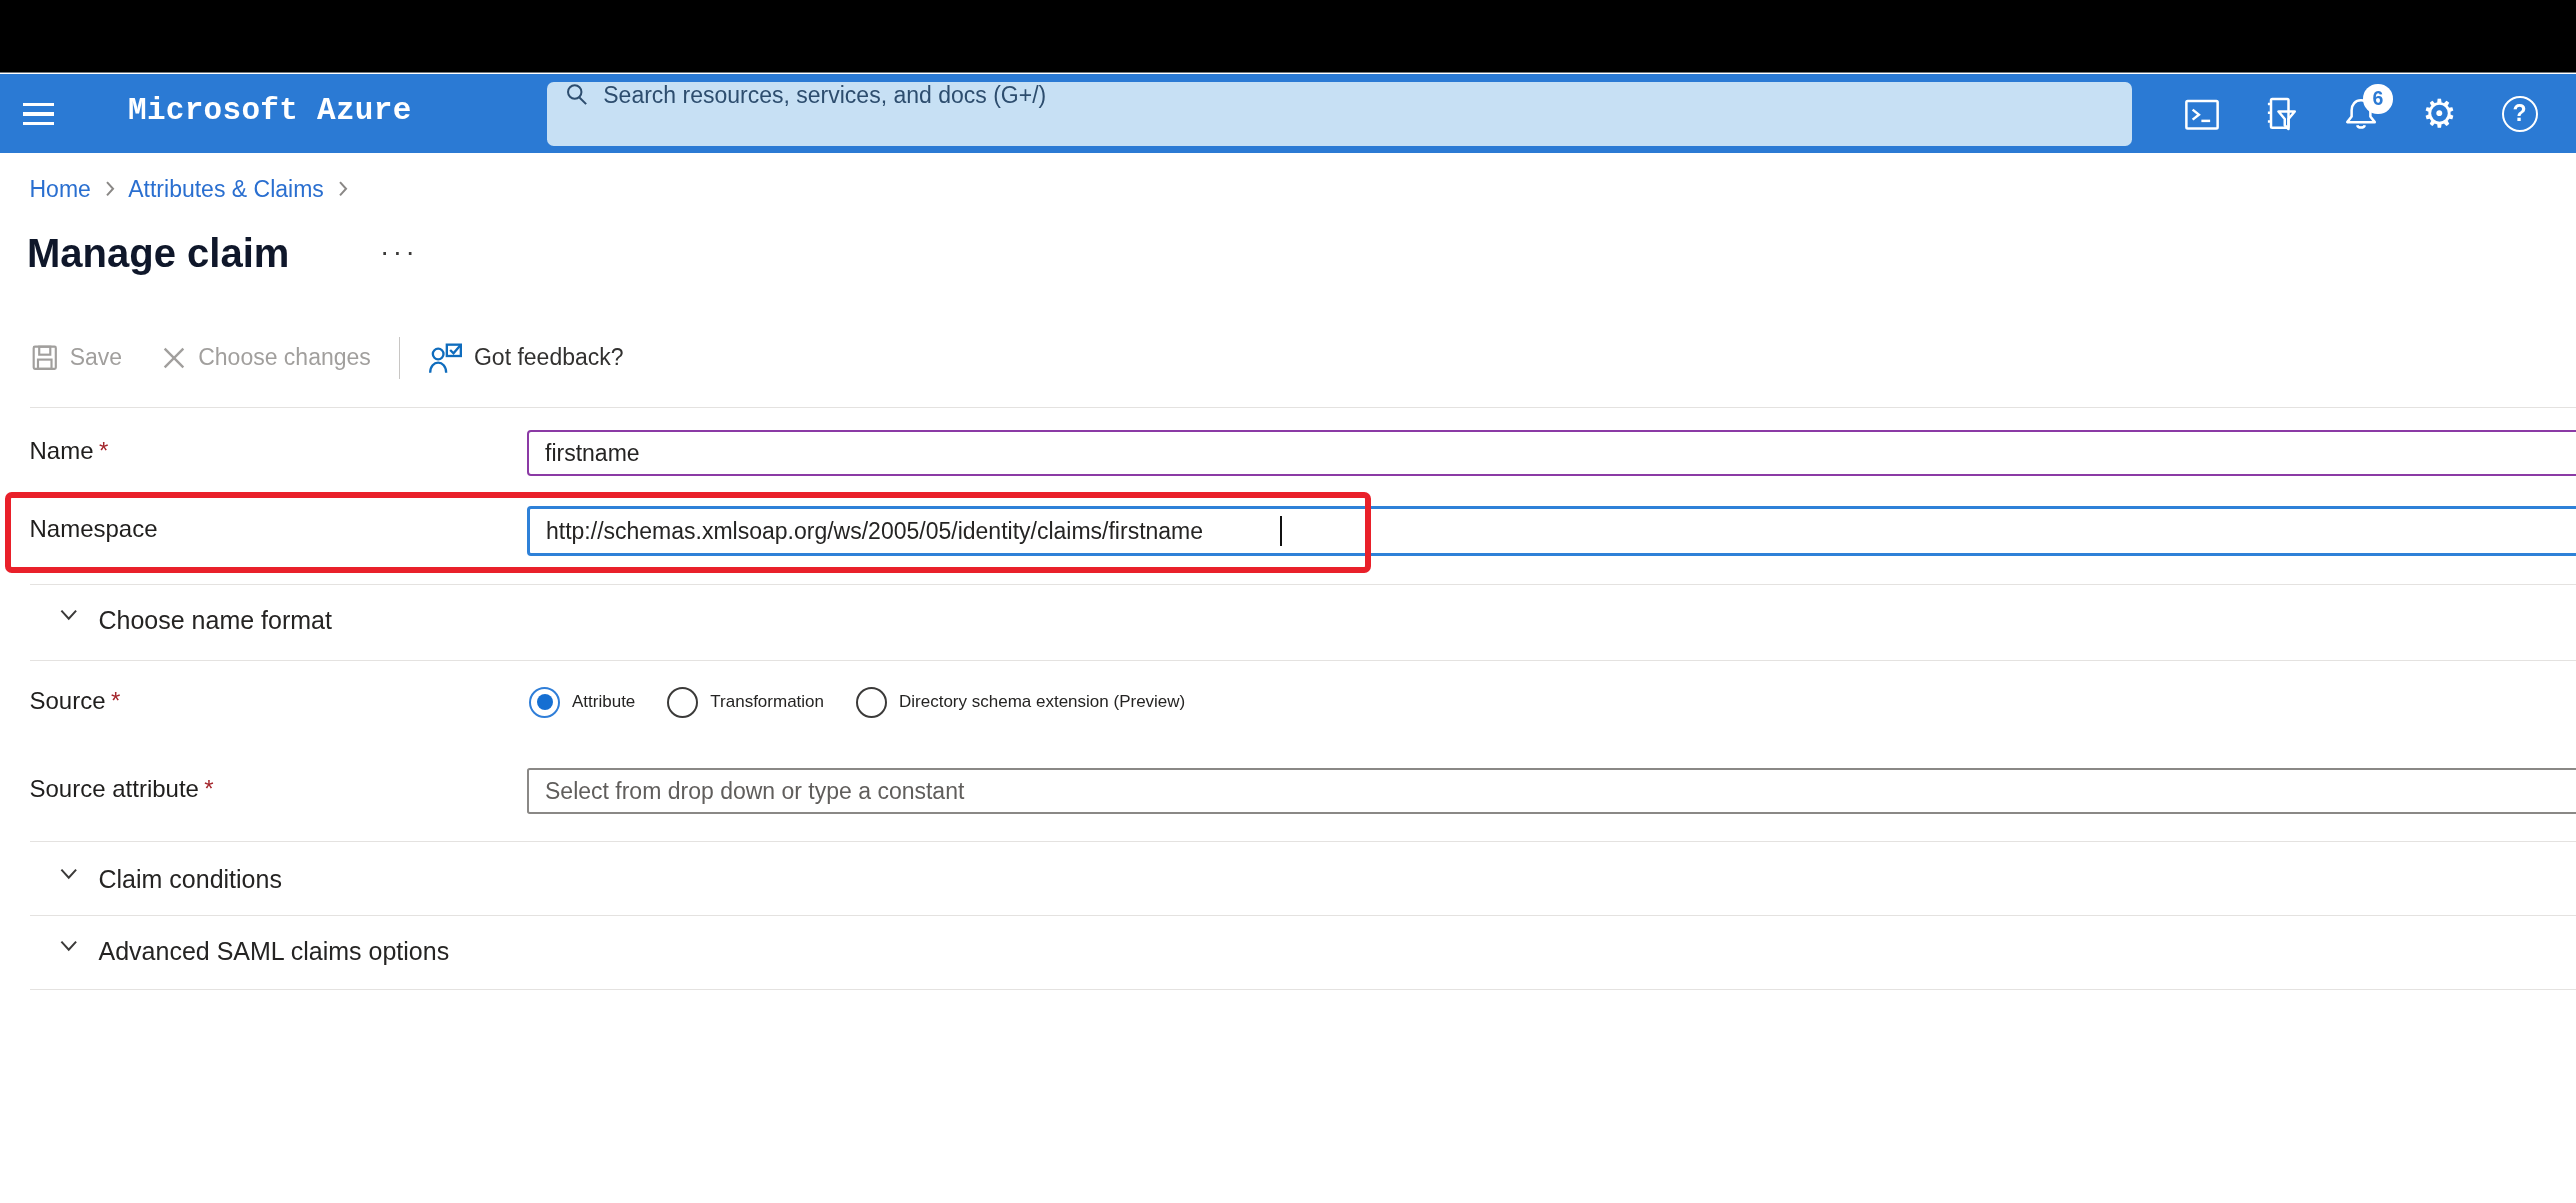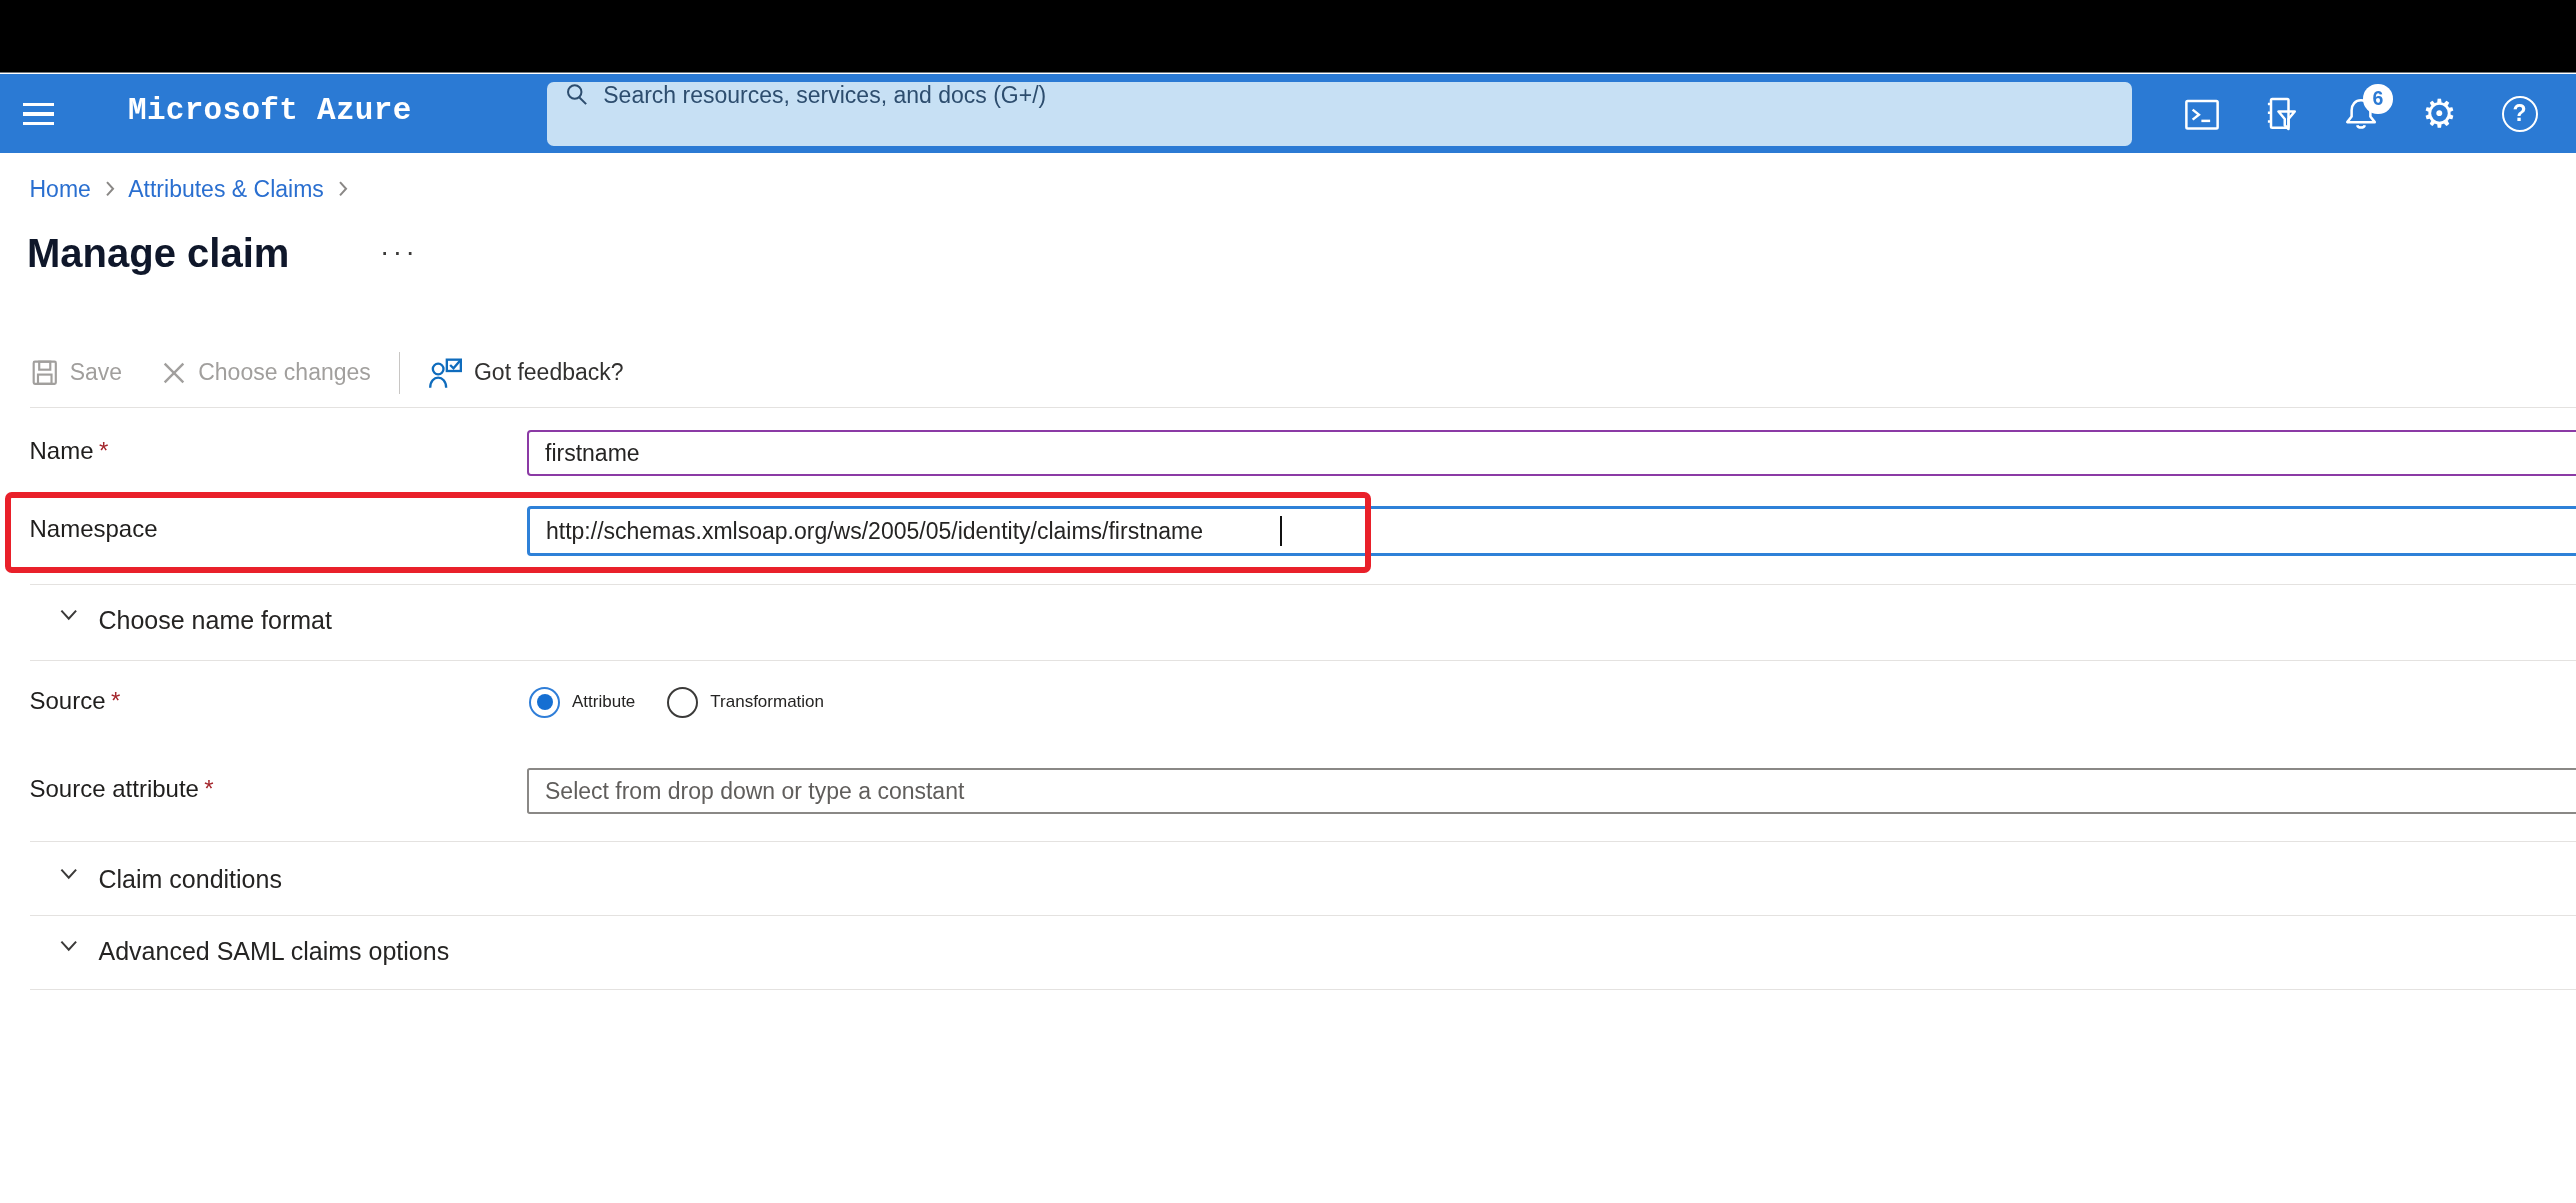--- a/index.html
+++ b/index.html
@@ -30,21 +30,21 @@
 
   
   .breadcrumb { position:absolute; left:29.5px; top:173px; height:32px; display:flex; align-items:center; gap:12px; font-size:23px; }
   .crumb-link { color:#2a6fd0; cursor:pointer; white-space:nowrap; }
   .crumb-chev { display:flex; align-items:center; }
 
   .page-title { position:absolute; left:27px; top:231px; font-size:40px; font-weight:700; color:#0f172a; white-space:nowrap; }
   .more-dots  { position:absolute; left:380px; top:236px; font-size:28px; color:#3b3a39; letter-spacing:3.4px; cursor:pointer; }
 
   
-  .toolbar { position:absolute; left:29.5px; top:347px; height:51px; display:flex; align-items:center; gap:10.7px; }
+  .toolbar { position:absolute; left:29.5px; top:332px; height:51px; display:flex; align-items:center; gap:10.7px; }
   .cmd { display:flex; align-items:center; gap:10.7px; cursor:pointer; white-space:nowrap; }
   .cmd-label-disabled { font-size:23px; color:#a19f9d; }
   .cmd-label { font-size:23px; color:#323130; }
   .tb-divider { width:1.3px; height:42px; background:#c8c6c4; margin:0 17.4px; }
   .gap40 { width:16px; }
 
   .rule { position:absolute; left:29.5px; right:0; height:1.3px; background:#e4e2e0; }
 
   
   .flabel { position:absolute; left:29.5px; font-size:24px; color:#1f1e1d; white-space:nowrap; }
@@ -214,20 +214,24 @@
     <div class="radio-item selected">
       <span class="radio-ring">
           <span class="radio-dot"></span>
         </span>
       <span class="radio-label">Attribute</span>
     </div>
     <div class="radio-item">
       <span class="radio-ring"></span>
       <span class="radio-label">Transformation</span>
     </div>
+    <div class="radio-item">
+      <span class="radio-ring"></span>
+      <span class="radio-label">Directory schema extension (Preview)</span>
+    </div>
   </div>
 
   <div class="flabel" style="top:775px;">
     <span>Source attribute</span><span class="req">*</span>
   </div>
   <div class="field-wrap wrap-sa">
     <input class="txt txt-sa" type="text" placeholder="Select from drop down or type a constant" style="">
   </div>
 
   <div class="rule" style="top:841px;"></div>

